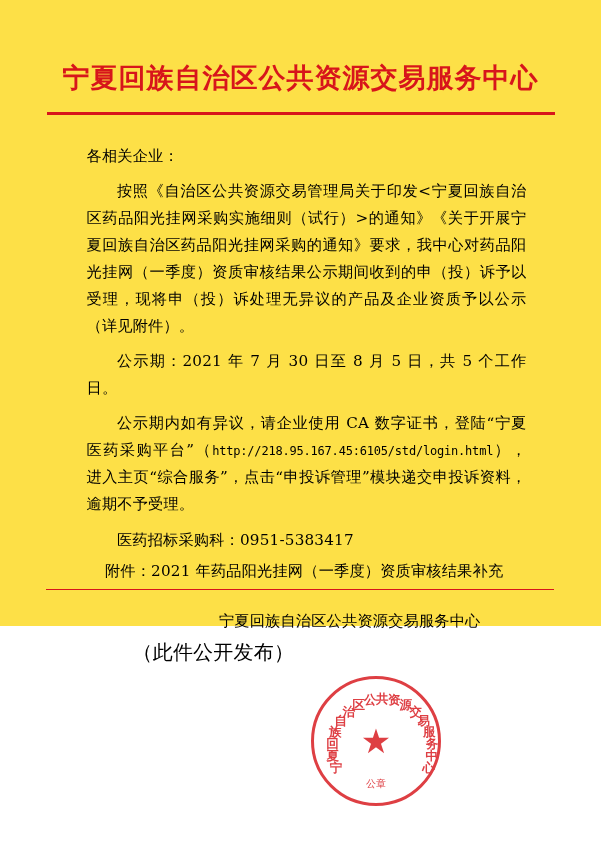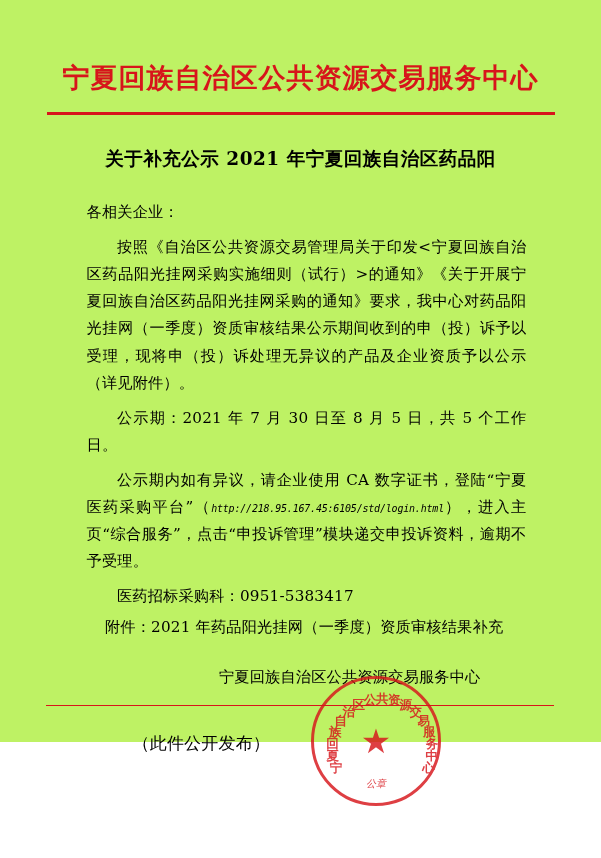--- a/index.html
+++ b/index.html
@@ -10,22 +10,22 @@
   body {
     width: 601px;
     height: 858px;
     font-family: "DejaVu Serif", "Liberation Serif", serif;
     color: #000;
     overflow: hidden;
   }
   .page {
     position: relative;
     width: 601px;
-    height: 742px;
-    background: #bef264;
+    height: 626px;
+    background: #fde047;
     box-sizing: border-box;
   }
   
   .masthead {
     text-align: center;
     padding-top: 62px;
   }
   .masthead-title {
     color: #d7151b;
     font-family: "DejaVu Serif", "Liberation Serif", serif;
@@ -61,23 +61,22 @@
     text-align: justify;
   }
   .p {
     margin: 0 0 2px 12px;
   }
   .p.indent {
     text-indent: 2em;
   }
   .mono {
     font-family: "DejaVu Sans Mono", "Liberation Mono", monospace;
-    font-size: 10px;
+    font-size: 12px;
     letter-spacing: -0.2px;
-    font-style: italic;
   }
   .gap-sm { height: 6px; }
   .attach {
     margin-top: 4px;
     text-indent: 2em;
   }
   .attach-second {
     text-indent: 4em;
   }
   
@@ -133,26 +132,24 @@
     white-space: nowrap;
   }
   .seal-bottom {
     position: absolute;
     bottom: 12px;
     left: 0;
     width: 100%;
     text-align: center;
     font-size: 10px;
     color: #d7151b;
-    font-style: italic;
   }
   .publish {
-    margin-top: 36px;
     padding-left: 58px;
-    font-size: 17px;
+    font-size: 20px;
   }
   .footer-rule {
     position: absolute;
     left: 46px;
     bottom: 36px;
     width: 508px;
     height: 1.5px;
     background: #d7151b;
   }
 </style>
@@ -160,21 +157,20 @@
 <body>
 
 <div class="page">
 
   <div class="masthead">
     <div class="masthead-title">宁夏回族自治区公共资源交易服务中心</div>
   </div>
   <div class="red-rule"></div>
 
   <div class="doc-title">
-    <div>关于补充公示 2021 年宁夏回族自治区药品阳</div>
   </div>
 
   <div class="body-wrap">
     <div class="p">各相关企业：</div>
     <div class="gap-sm"></div>
     <div class="p indent">按照《自治区公共资源交易管理局关于印发&lt;宁夏回族自治区药品阳光挂网采购实施细则（试行）&gt;的通知》《关于开展宁夏回族自治区药品阳光挂网采购的通知》要求，我中心对药品阳光挂网（一季度）资质审核结果公示期间收到的申（投）诉予以受理，现将申（投）诉处理无异议的产品及企业资质予以公示（详见附件）。</div>
     <div class="gap-sm"></div>
     <div class="p indent">公示期：2021 年 7 月 30 日至 8 月 5 日，共 5 个工作日。</div>
     <div class="gap-sm"></div>
     <div class="p indent"><span>公示期内如有异议，请企业使用 CA 数字证书，登陆“宁夏医药采购平台”（</span><span class="mono">http://218.95.167.45:6105/std/login.html</span><span>），进入主页“综合服务”，点击“申投诉管理”模块递交申投诉资料，逾期不予受理。</span></div>

